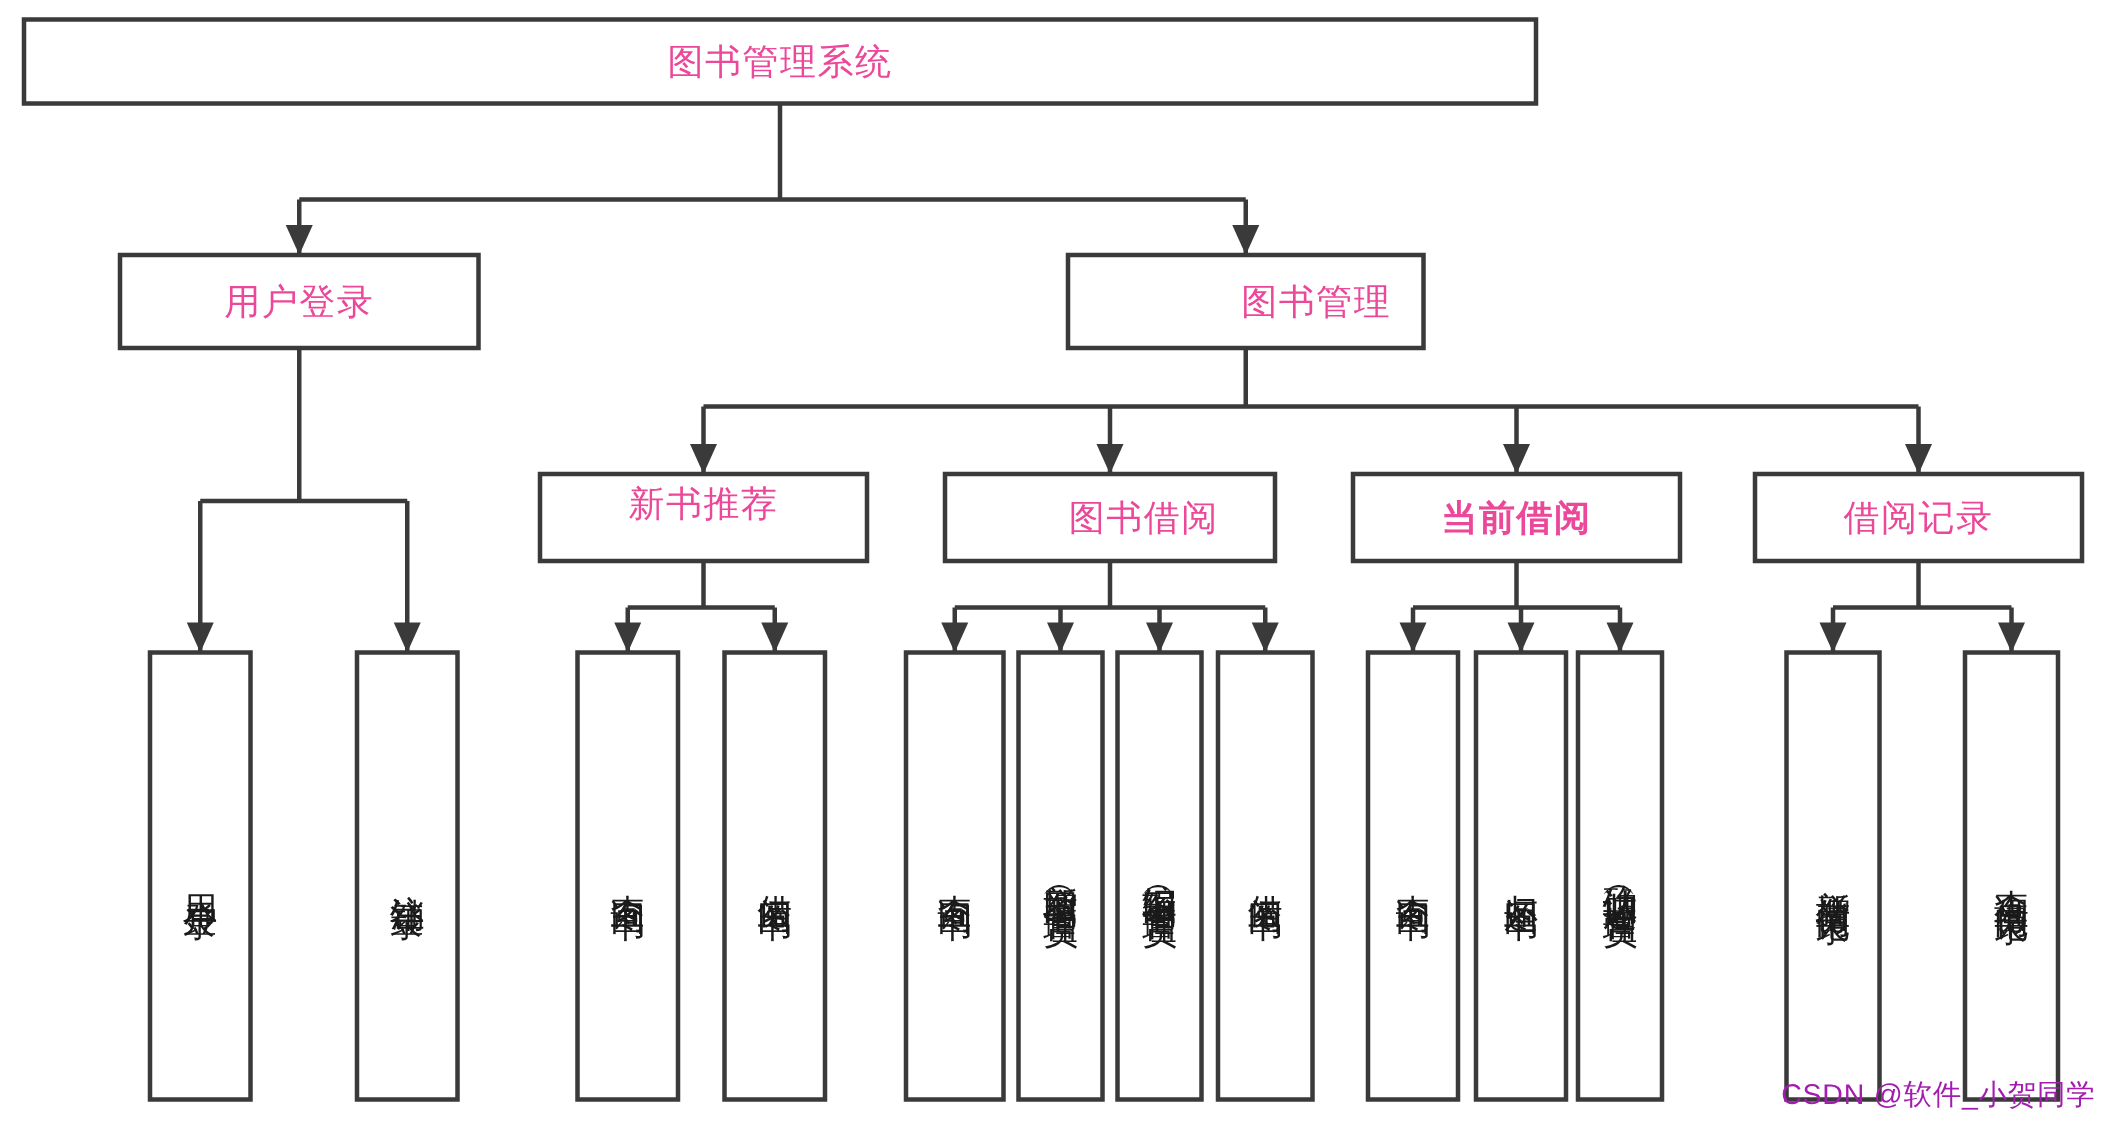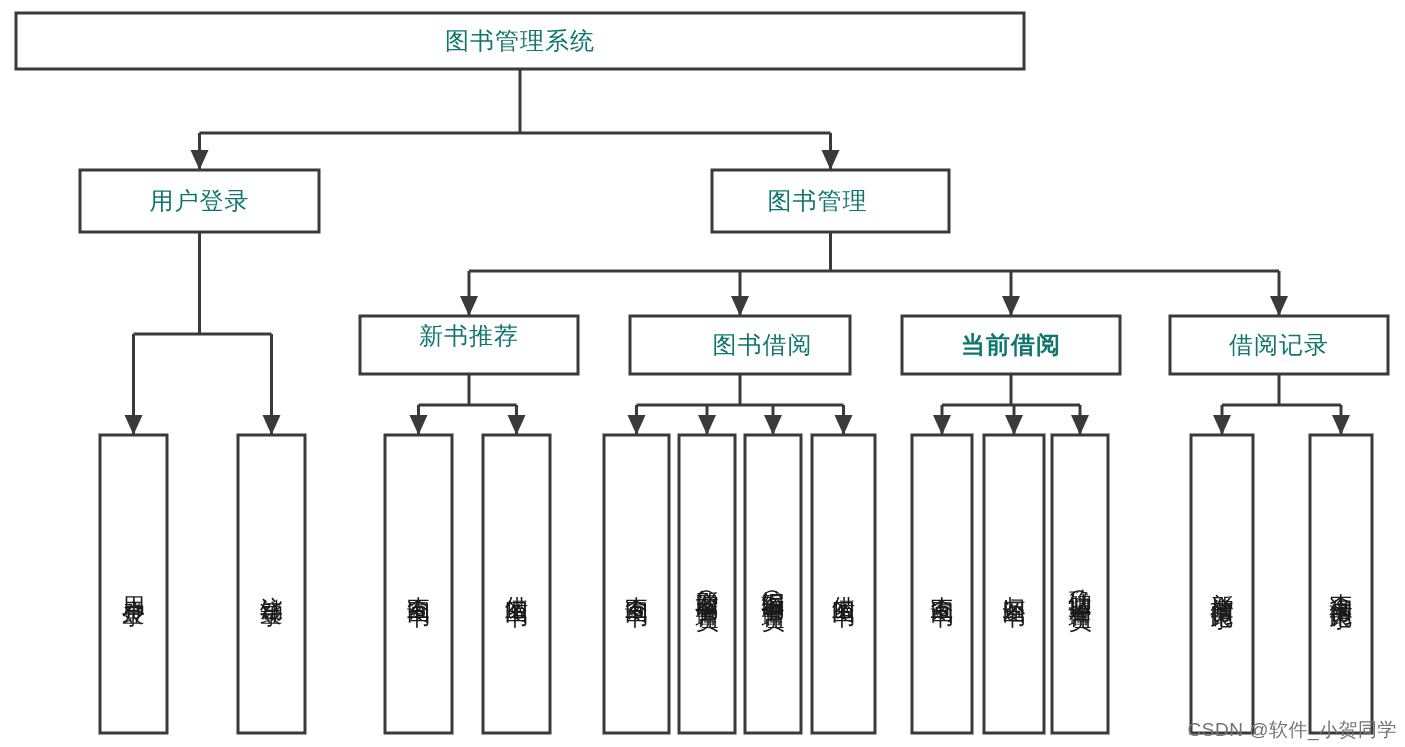--- a/index.html
+++ b/index.html
@@ -63,31 +63,31 @@
     position: absolute;
     display: flex;
     align-items: center;
     justify-content: center;
     box-sizing: border-box;
     pointer-events: none;
   }
   .hlabel-text {
     font-family: "Liberation Sans", "DejaVu Sans", sans-serif;
     font-size: 24px;
-    color: #0f766e;
+    color: #ec4899;
     white-space: nowrap;
     letter-spacing: 1px;
   }
   .watermark {
     position: absolute;
     right: 8px;
     bottom: 4px;
     font-family: "Liberation Sans", "DejaVu Sans", sans-serif;
     font-size: 19px;
-    color: #737373;
+    color: #a21caf;
     white-space: nowrap;
     letter-spacing: 0.5px;
     margin-left: 32px;
   }
 </style>
 </head>
 <body>
 
 <div id="diagram-root">
 
@@ -170,21 +170,21 @@
       </g>
   </svg>
 
   <div id="labels-layer">
       <div class="hlabel-wrap" style="left: 16px; top: 13px; width: 1008px; height: 56px;">
         <span class="hlabel-text">图书管理系统</span>
       </div>
       <div class="hlabel-wrap" style="left: 80px; top: 170px; width: 239px; height: 62px;">
         <span class="hlabel-text">用户登录</span>
       </div>
-      <div class="hlabel-wrap" style="left: 692px; top: 170px; width: 251px; height: 62px;">
+      <div class="hlabel-wrap" style="left: 752px; top: 170px; width: 251px; height: 62px;">
         <span class="hlabel-text">图书管理</span>
       </div>
       <div class="hlabel-wrap" style="left: 360px; top: 316px; width: 218px; height: 40px;">
         <span class="hlabel-text">新书推荐</span>
       </div>
       <div class="hlabel-wrap" style="left: 630px; top: 316px; width: 220px; height: 58px; padding-left: 45px;">
         <span class="hlabel-text">图书借阅</span>
       </div>
       <div class="hlabel-wrap" style="left: 902px; top: 316px; width: 218px; height: 58px; font-weight: bold;">
         <span class="hlabel-text">当前借阅</span>

